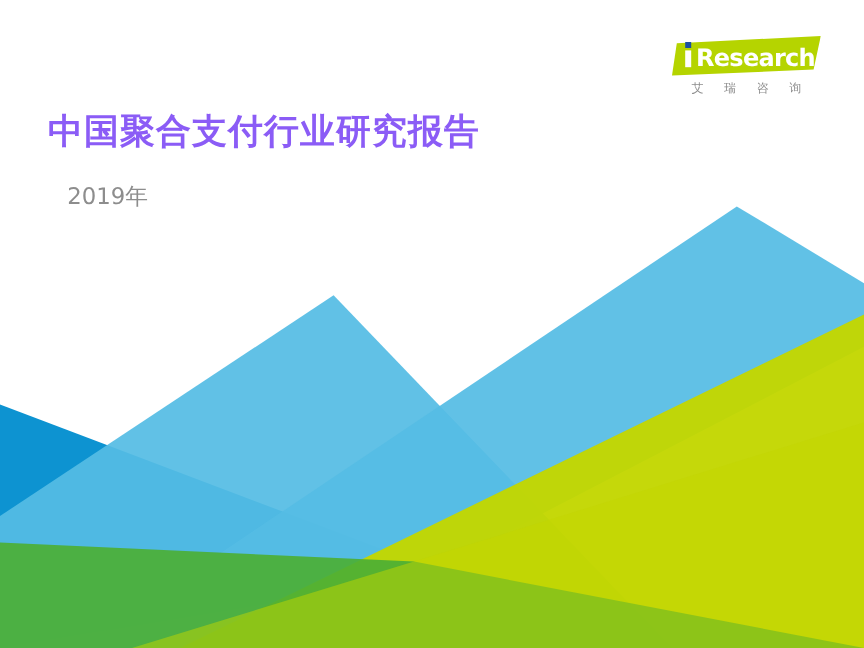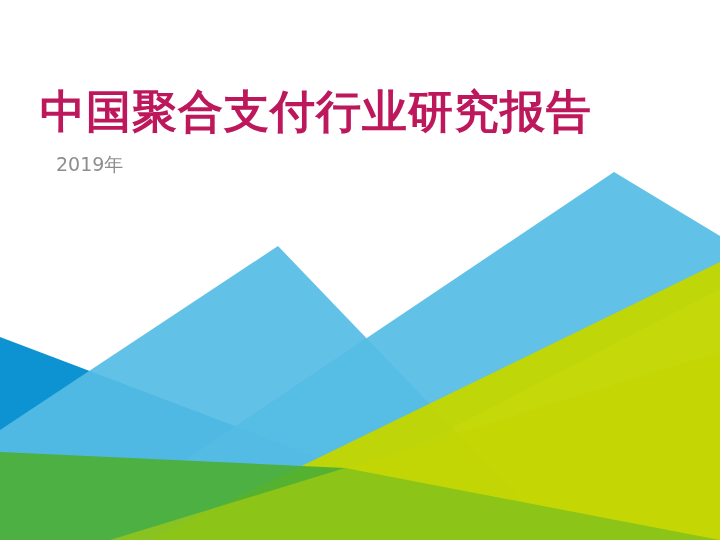--- a/index.html
+++ b/index.html
@@ -58,26 +58,26 @@
 
   
   #title-area {
     position: absolute;
     left: 40px;
     top: 86px;
     z-index: 5;
   }
   #report-title {
     margin: 0;
-    font-size: 45px;
+    font-size: 29px;
     line-height: 52px;
     font-weight: bold;
-    color: #be185d;
+    color: #8b5cf6;
     letter-spacing: 1px;
-    font-family: Liberation Sans, sans-serif;
+    font-family: Liberation Mono, monospace;
     white-space: nowrap;
   }
   #report-year {
     margin: 14px 0 0 16px;
     font-size: 19px;
     line-height: 24px;
     color: #8d8d8d;
     font-weight: normal;
     font-family: "DejaVu Sans", "Liberation Sans", sans-serif;
     white-space: nowrap;
@@ -97,19 +97,32 @@
     <polygon points="614,172 720,236 720,289 236,540 66,540" fill="#55bce4" fill-opacity="0.93"></polygon>
 
     <polygon points="720,262 720,540 150,540" fill="#c3d600" fill-opacity="0.96"></polygon>
 
     <polygon points="0,452 345,468 720,540 0,540" fill="#4caf35" fill-opacity="0.92"></polygon>
 
     <polygon points="345,468 720,352 720,540 110,540" fill="#c3d600" fill-opacity="0.5"></polygon>
 
   </svg>
 
+  <div id="logo-block">
+    <svg id="logo-mark" viewBox="0 0 124 34" width="124" height="34" xmlns="http://www.w3.org/2000/svg" aria-hidden="true">
+
+      <polygon points="4,6 124,0 118,28 0,33" fill="#b5d400"></polygon>
+
+      <rect x="11" y="12" width="5" height="14" fill="#ffffff"></rect>
+
+      <rect x="11" y="5" width="5" height="5" fill="#1b4fa0"></rect>
+
+      <text x="20" y="25" fill="#ffffff" font-family="DejaVu Sans, Liberation Sans, sans-serif" font-size="20" font-weight="bold" letter-spacing="-0.6">Research</text>
+    </svg>
+    <span id="logo-cn">艾 瑞 咨 询</span>
+  </div>
 
   <div id="title-area">
     <h1 id="report-title">中国聚合支付行业研究报告</h1>
     <p id="report-year">2019年</p>
   </div>
 
 </div>
 
 </body></html>

